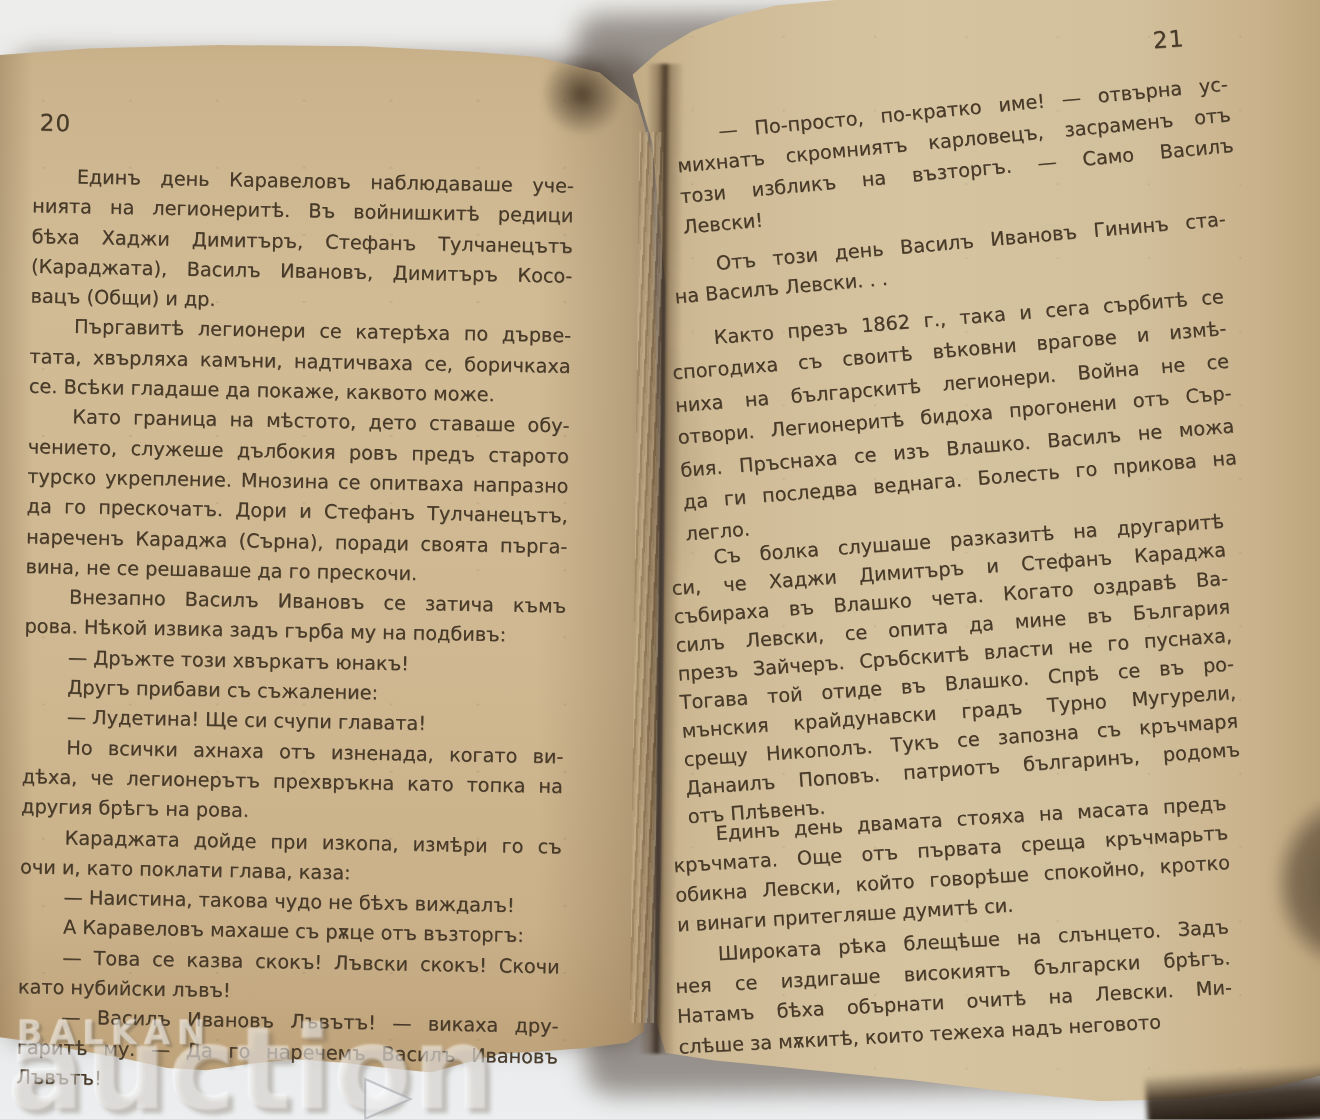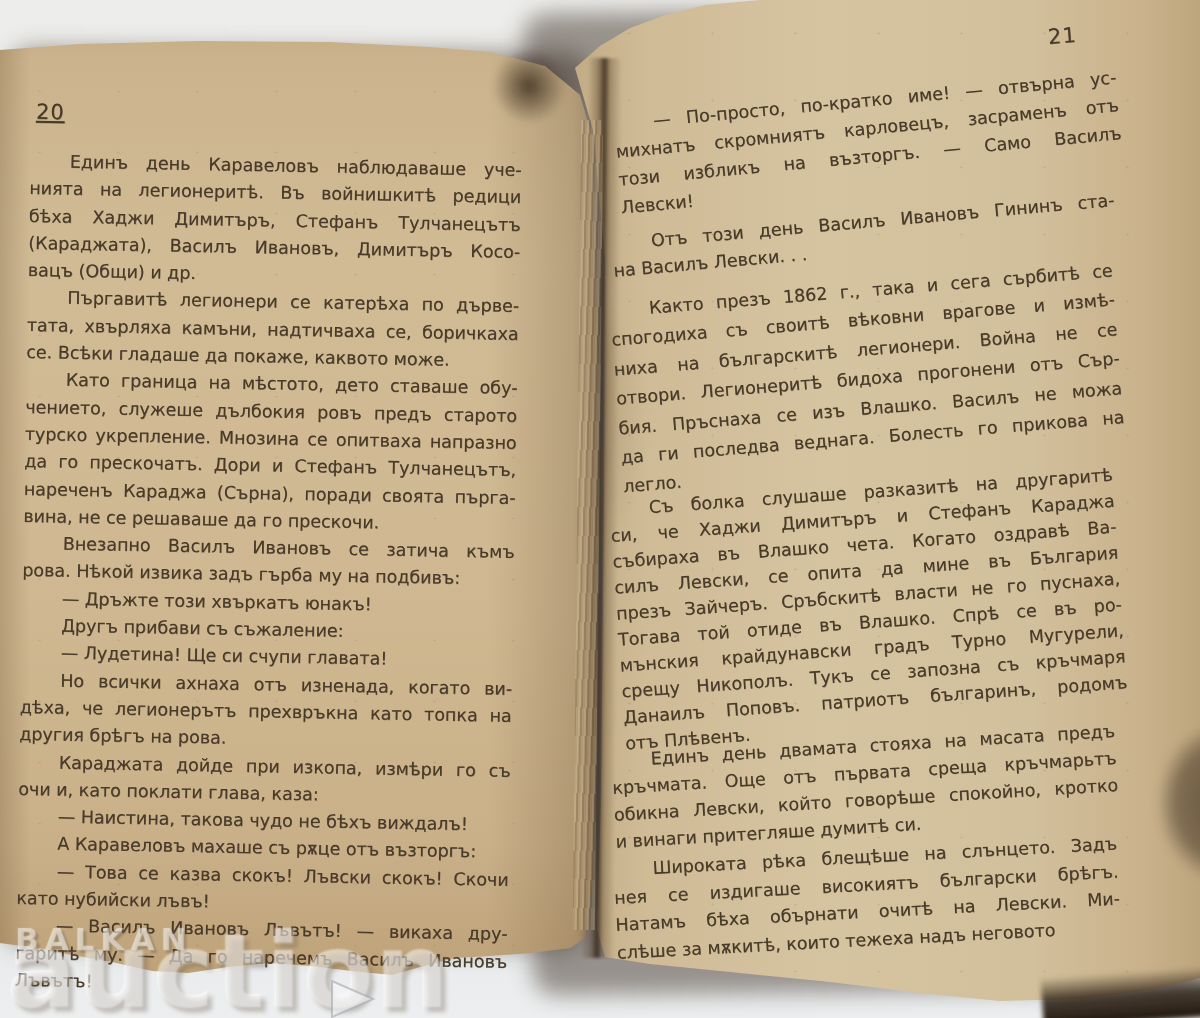--- a/index.html
+++ b/index.html
@@ -49,21 +49,21 @@
     background:repeating-linear-gradient(92deg,rgba(226,206,170,.6) 0 2px,rgba(118,90,58,.5) 2px 4px,rgba(192,170,134,.5) 4px 6px);
     filter:blur(.7px);transform:rotate(.6deg);
   }
 
   
   .pagetext{position:absolute;z-index:6;color:#483a29;font-size:17.5px;
     text-shadow:.35px .35px 0 rgba(72,58,41,.55);}
   .lp-text{left:30px;top:148px;width:492px;line-height:27.3px;transform:rotate(1.05deg);transform-origin:0 0;}
   .pagenum{position:absolute;z-index:6;color:#473a29;font-size:21px;letter-spacing:1px;
     text-shadow:.4px .4px 0 rgba(72,58,41,.55);}
-  .lp-num{left:36px;top:100px;transform:rotate(1deg);text-decoration:underline;}
+  .lp-num{left:36px;top:100px;transform:rotate(1deg);}
   .rp-num{left:1048px;top:24px;transform:rotate(-4.5deg);}
 
   .rpara{position:absolute;width:505px;}
   .rp1{left:612px;top:110px;line-height:28px;transform:rotate(-5.3deg);transform-origin:0 0;}
   .rp2{left:610px;top:231px;line-height:27px;transform:rotate(-5deg);transform-origin:0 0;}
   .rp3{left:608px;top:297px;line-height:29.4px;transform:rotate(-4.6deg);transform-origin:0 0;}
   .rp4{left:608px;top:497px;line-height:26px;transform:rotate(-4deg);transform-origin:0 0;}
   .rp5{left:610px;top:748px;line-height:27px;transform:rotate(-3.4deg);transform-origin:0 0;}
   .rp6{left:612px;top:857px;line-height:27.5px;transform:rotate(-3deg);transform-origin:0 0;}
 

